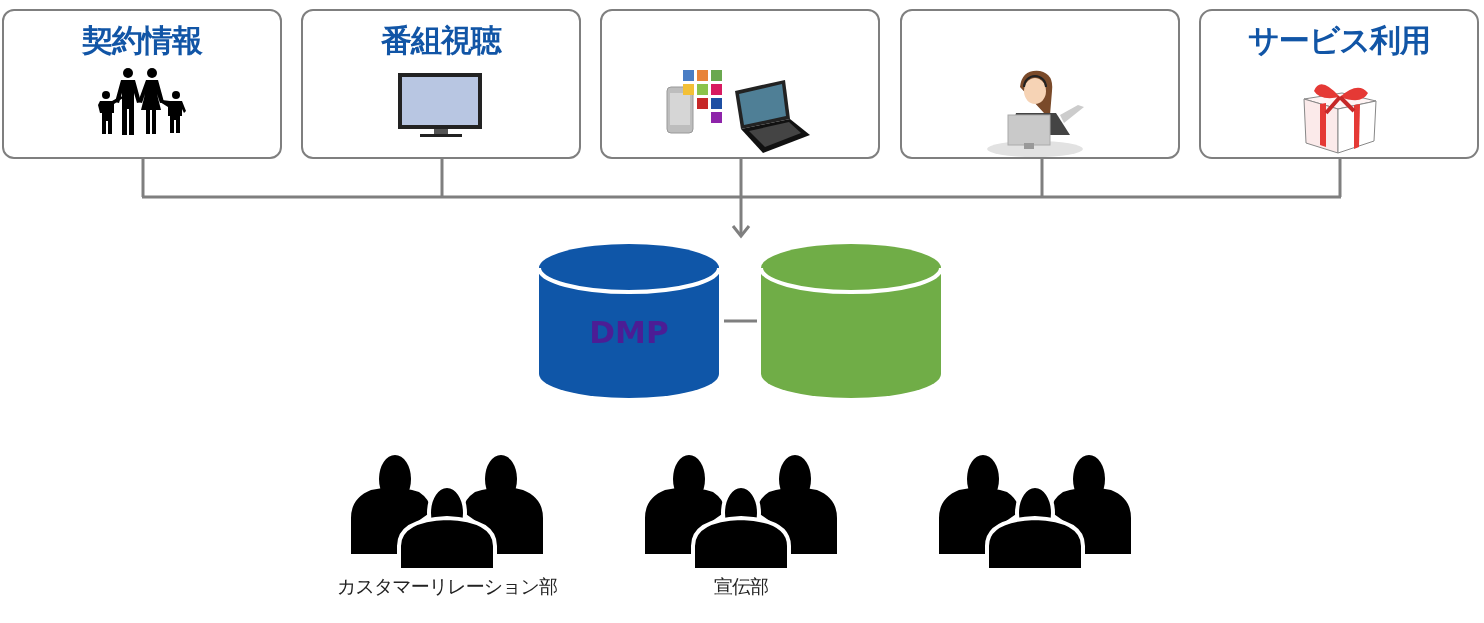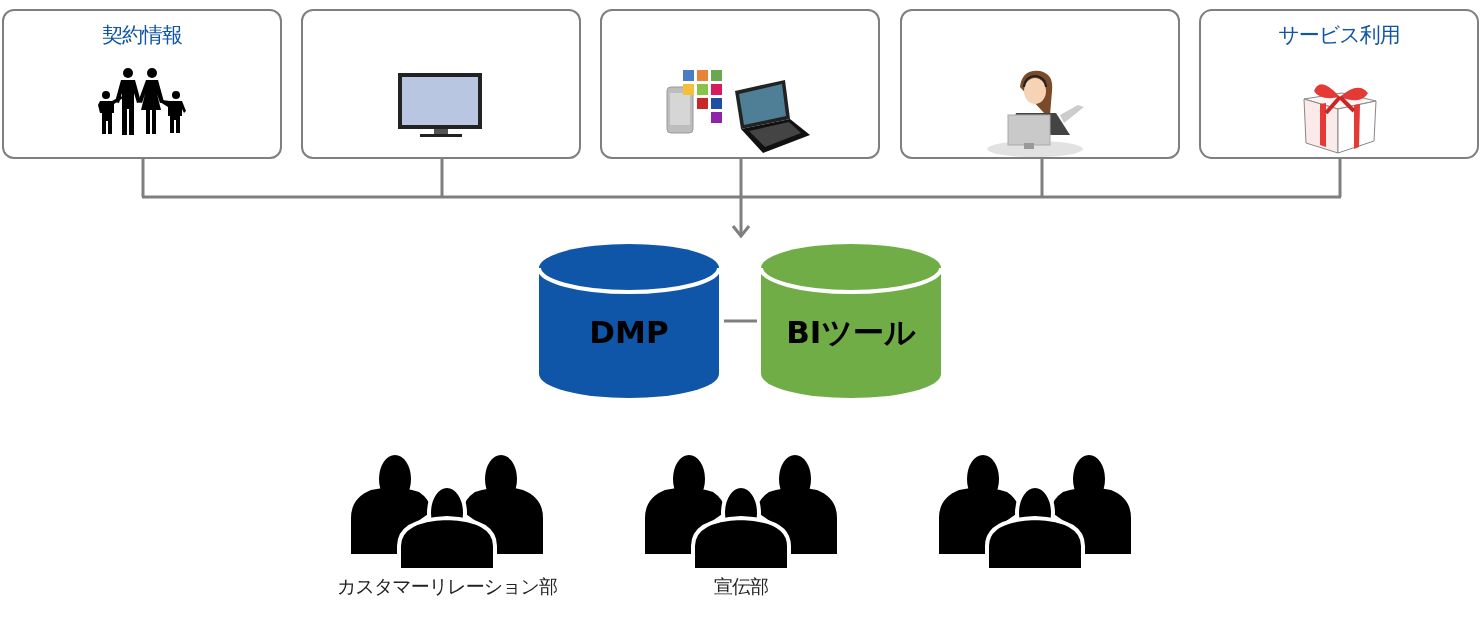--- a/index.html
+++ b/index.html
@@ -5,29 +5,29 @@
   html, body { margin: 0; padding: 0; background: #ffffff; }
   body { width: 1484px; height: 623px; position: relative; overflow: hidden;
          font-family: "DejaVu Sans", "Liberation Sans", sans-serif; }
   .source-box {
     position: absolute; top: 9px; width: 280px; height: 150px;
     border: 2.5px solid #7f7f7f; border-radius: 12px; box-sizing: border-box;
     background: #fff;
   }
   .source-title {
     position: absolute; top: 14px; left: 0; right: 0; text-align: center;
-    color: #1155a6; font-weight: normal; font-size: 21px; letter-spacing: -1px;
+    color: #1155a6; font-weight: bold; font-size: 31px; letter-spacing: -1px;
     line-height: 1;
   }
   .source-icon { position: absolute; left: 50%; transform: translateX(-50%); top: 54px; }
   .connectors { position: absolute; left: 0; top: 0; width: 1484px; height: 623px; pointer-events: none; }
   .db { position: absolute; top: 242px; width: 182px; height: 158px; }
   .db-label {
     position: absolute; left: 0; right: 0; top: 75px; text-align: center;
-    color: #000000; font-weight: bold; font-size: 31px; line-height: 1;
+    color: #4c1d95; font-weight: bold; font-size: 31px; line-height: 1;
   }
   .dept { position: absolute; top: 450px; width: 240px; text-align: center; }
   .dept-icon { display: block; margin: 0 auto; }
   .dept-label {
     display: block; margin-top: 6px; font-size: 19px; color: #222;
     font-family: Liberation Sans, sans-serif; letter-spacing: -1px;
   }
 </style>
 </head>
 <body>
@@ -57,20 +57,21 @@
         <circle cx="12" cy="28" r="4"></circle>
         <path d="M6 34 h12 l9 -5 2 2 -9 6 v9 h-2 v21 h-4 v-13 h-2 v13 h-4 v-21 h-2 l-2 -8z"></path>
         <circle cx="82" cy="28" r="4"></circle>
         <path d="M76 34 h12 l4 10 -2 2 -2 -4 v7 h-2 v17 h-4 v-13 h-2 v13 h-4 v-17 h-2 v-9 l-8 -5 2 -2z"></path>
       </g>
     </svg>
   </div>
 </div>
 
 <div class="source-box" style="left:301px;">
+  <div class="source-title">番組視聴</div>
   <div class="source-icon" style="top:62px;">
     <svg width="86" height="66" viewBox="0 0 86 66">
       <rect x="0" y="0" width="84" height="56" fill="#222"></rect>
       <rect x="4" y="4" width="76" height="48" fill="#b8c6e2"></rect>
       <rect x="36" y="56" width="14" height="5" fill="#555"></rect>
       <rect x="22" y="61" width="42" height="3" fill="#222"></rect>
     </svg>
   </div>
 </div>
 
@@ -134,21 +135,20 @@
   </svg>
   <div class="db-label">DMP</div>
 </div>
 
 <div class="db" style="left:760px;">
   <svg width="182" height="158" viewBox="0 0 182 158">
     <path d="M1 26 v106 a90 24 0 0 0 180 0 v-106 z" fill="#70ad47"></path>
     <ellipse cx="91" cy="26" rx="90" ry="24" fill="#70ad47"></ellipse>
     <path d="M1 26 a90 24 0 0 0 180 0" fill="none" stroke="#fff" stroke-width="4"></path>
   </svg>
-  <div class="db-label">BIツール</div>
 </div>
 
 <div class="dept" style="left:327px;">
   <svg class="dept-icon" width="196" height="118" viewBox="0 0 196 118">
     <g fill="#000">
       <ellipse cx="46" cy="29" rx="16" ry="24"></ellipse>
       <path d="M2 104 v-36 q0 -20 20 -28 q24 -6 48 2 q12 8 12 20 l-20 14 v28z"></path>
       <ellipse cx="152" cy="29" rx="16" ry="24"></ellipse>
       <path d="M194 104 v-36 q0 -20 -20 -28 q-24 -6 -48 2 q-12 8 -12 20 l20 14 v28z"></path>
       <ellipse cx="98" cy="63" rx="18" ry="27" stroke="#fff" stroke-width="4"></ellipse>

